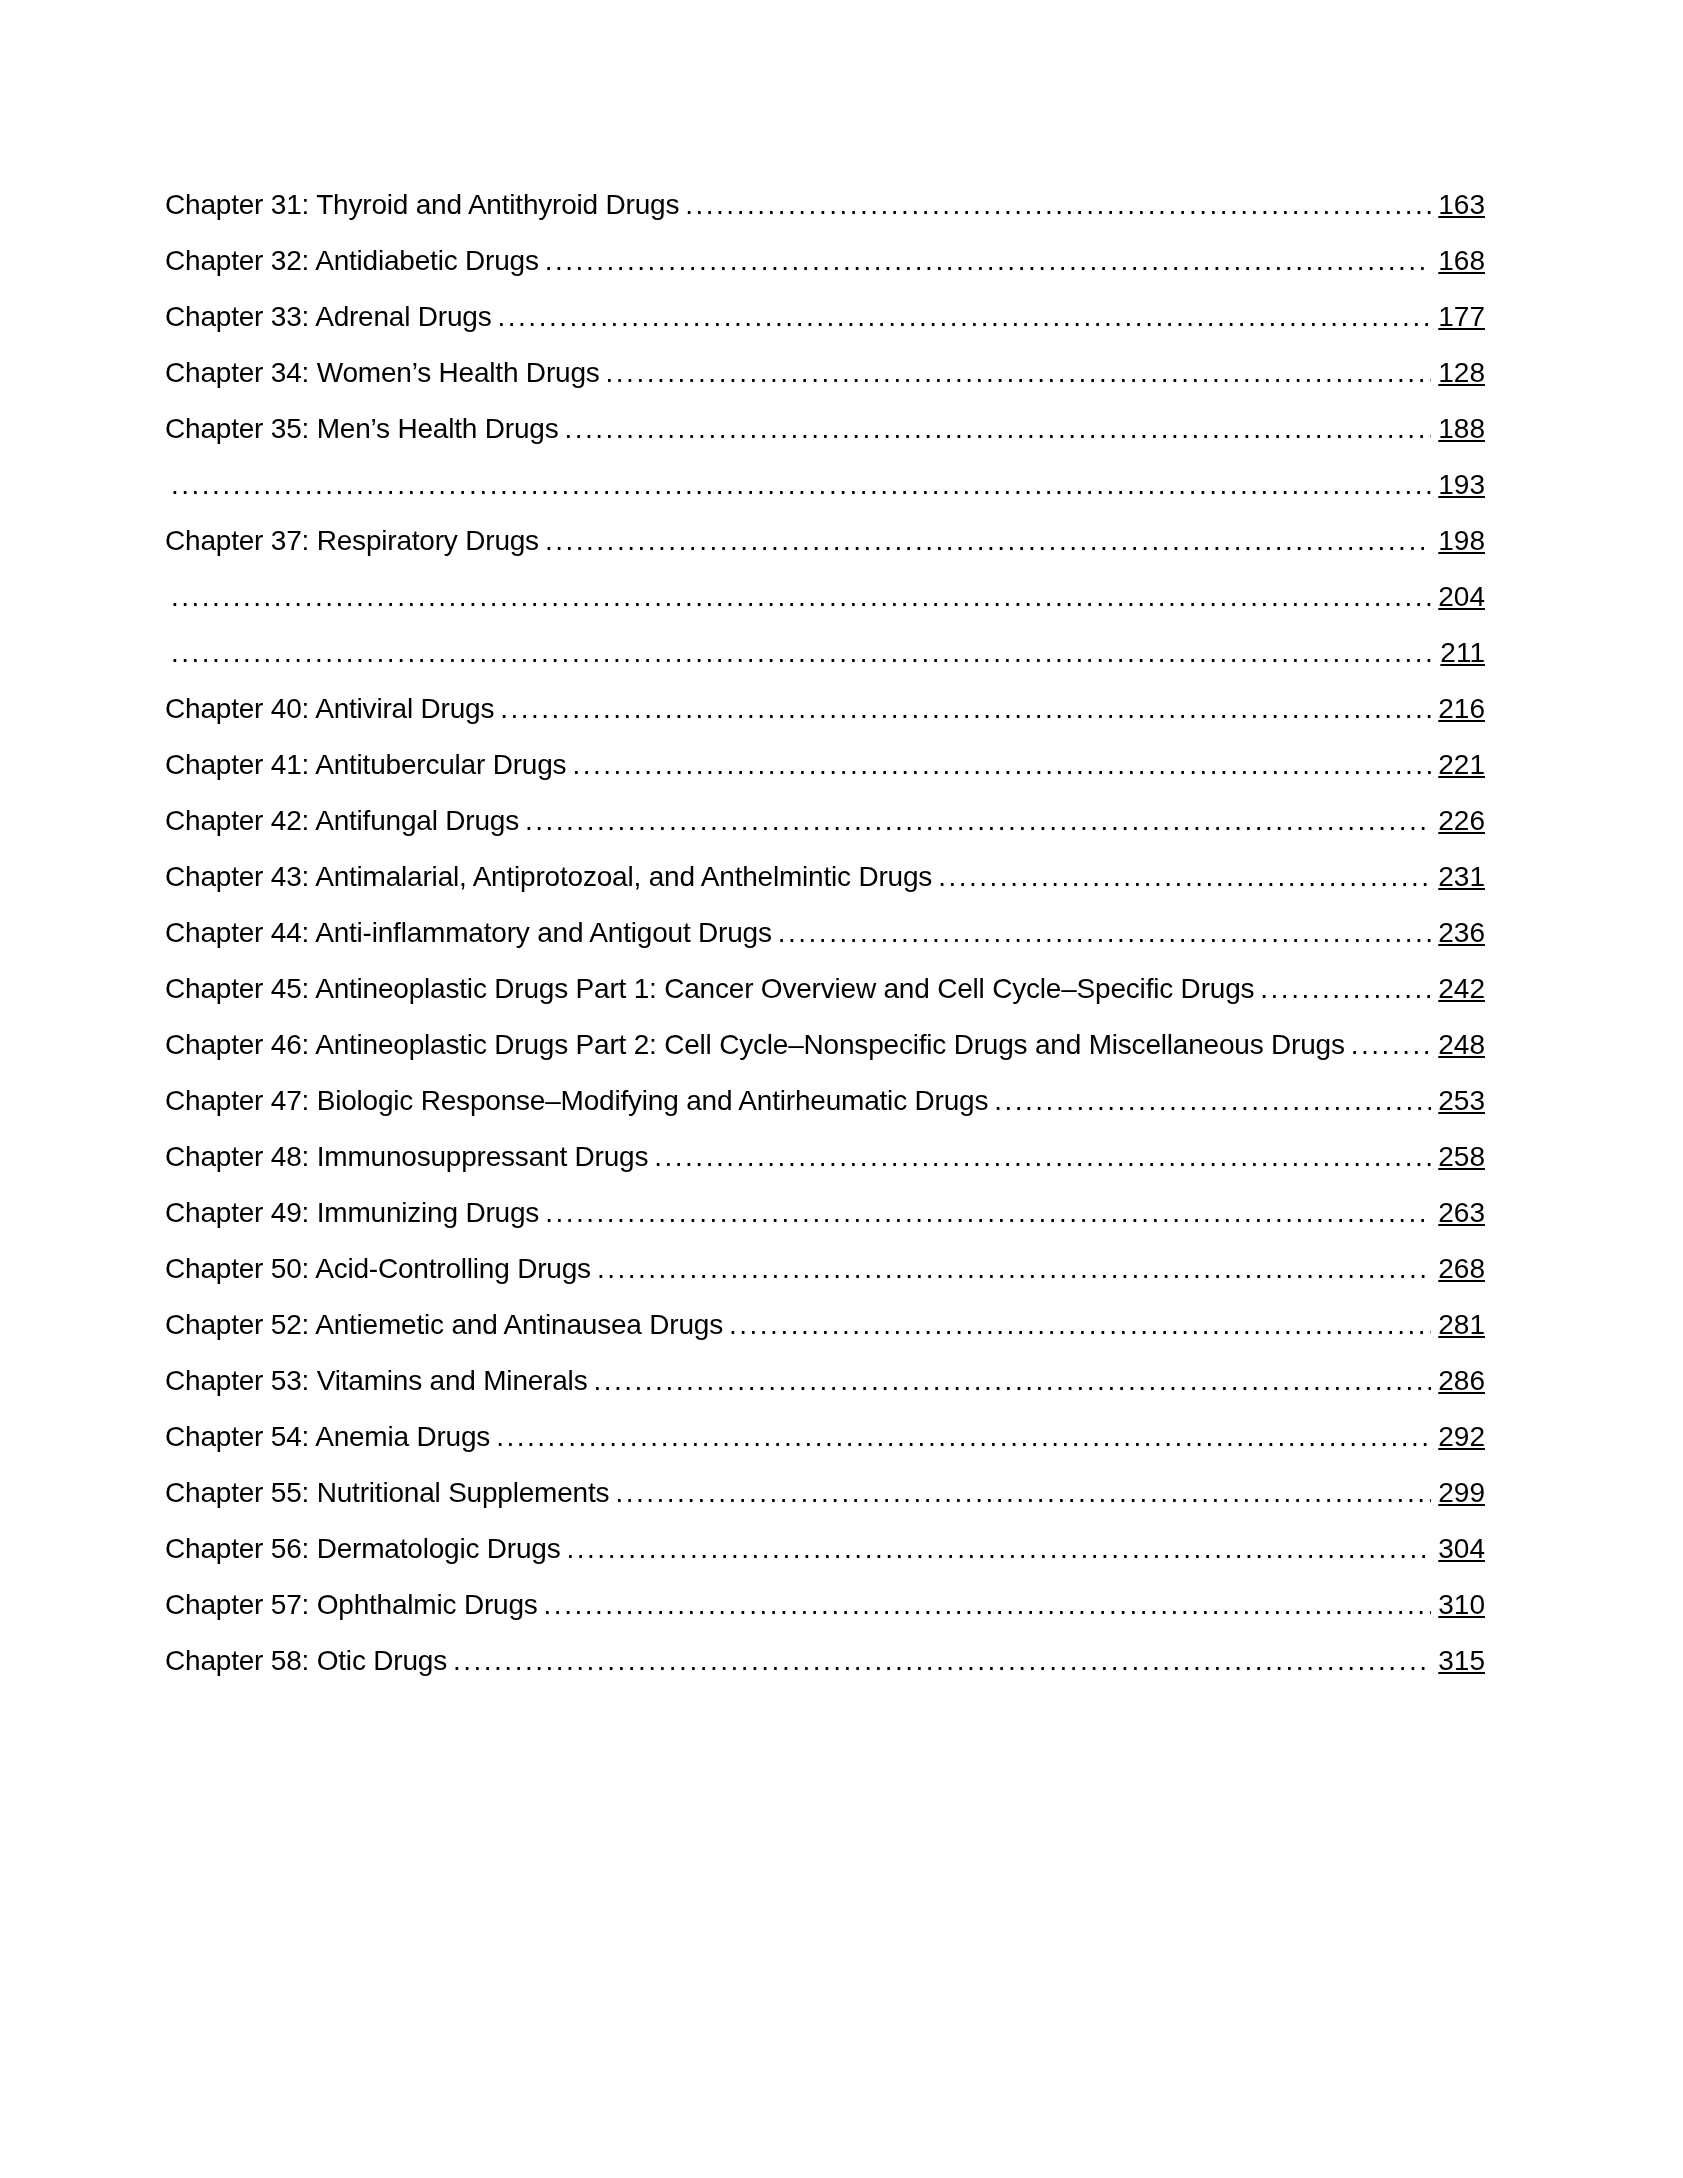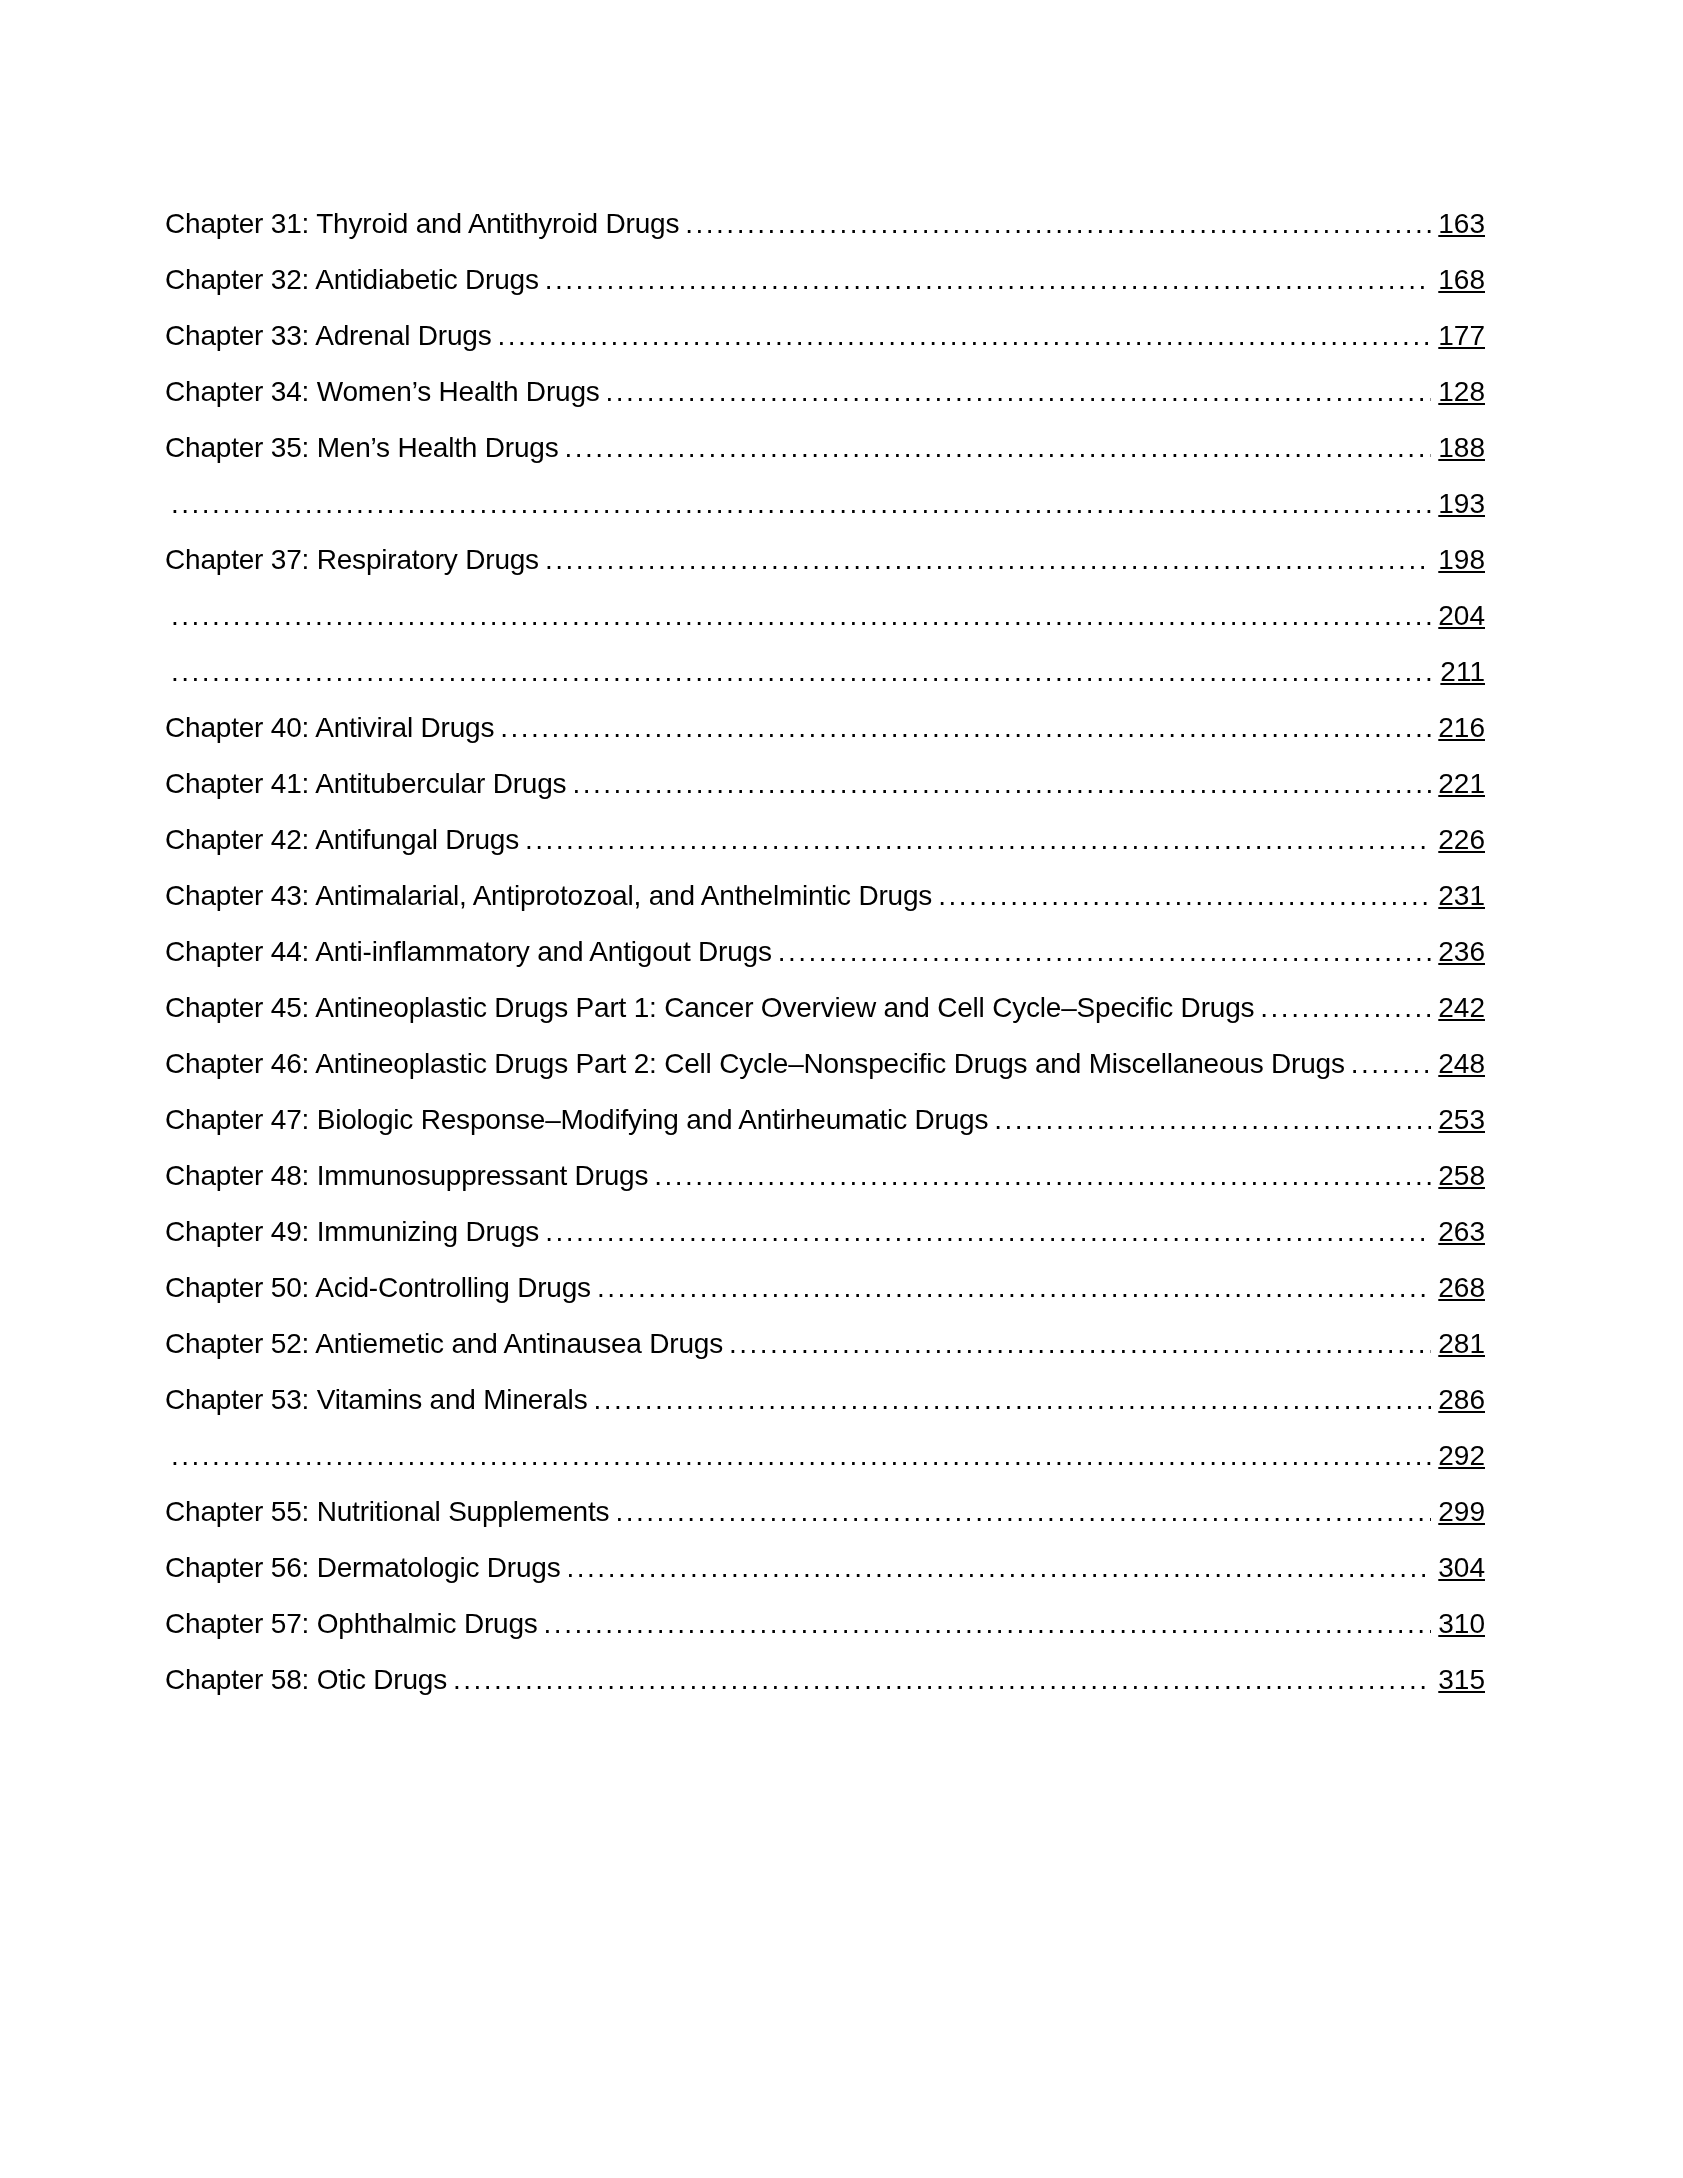--- a/index.html
+++ b/index.html
@@ -17,21 +17,21 @@
   }
   .page {
     position: absolute;
     inset: 0;
     background: #ffffff;
   }
   .toc-list {
     position: absolute;
     left: 165px;
     right: 198px;
-    top: 196px;
+    top: 177px;
   }
   .toc-row {
     display: flex;
     align-items: baseline;
     height: 56px;
     font-size: 28px;
     line-height: 56px;
     white-space: nowrap;
   }
   .toc-title {
@@ -186,20 +186,21 @@
     <span class="toc-page-num">281</span>
   </div>
 
   <div class="toc-row">
     <span class="toc-title">Chapter 53: Vitamins and Minerals</span>
     <span class="toc-leader"></span>
     <span class="toc-page-num">286</span>
   </div>
 
   <div class="toc-row">
+    <span class="toc-title">Chapter 54: Anemia Drugs</span>
     <span class="toc-leader"></span>
     <span class="toc-page-num">292</span>
   </div>
 
   <div class="toc-row">
     <span class="toc-title">Chapter 55: Nutritional Supplements</span>
     <span class="toc-leader"></span>
     <span class="toc-page-num">299</span>
   </div>
 

